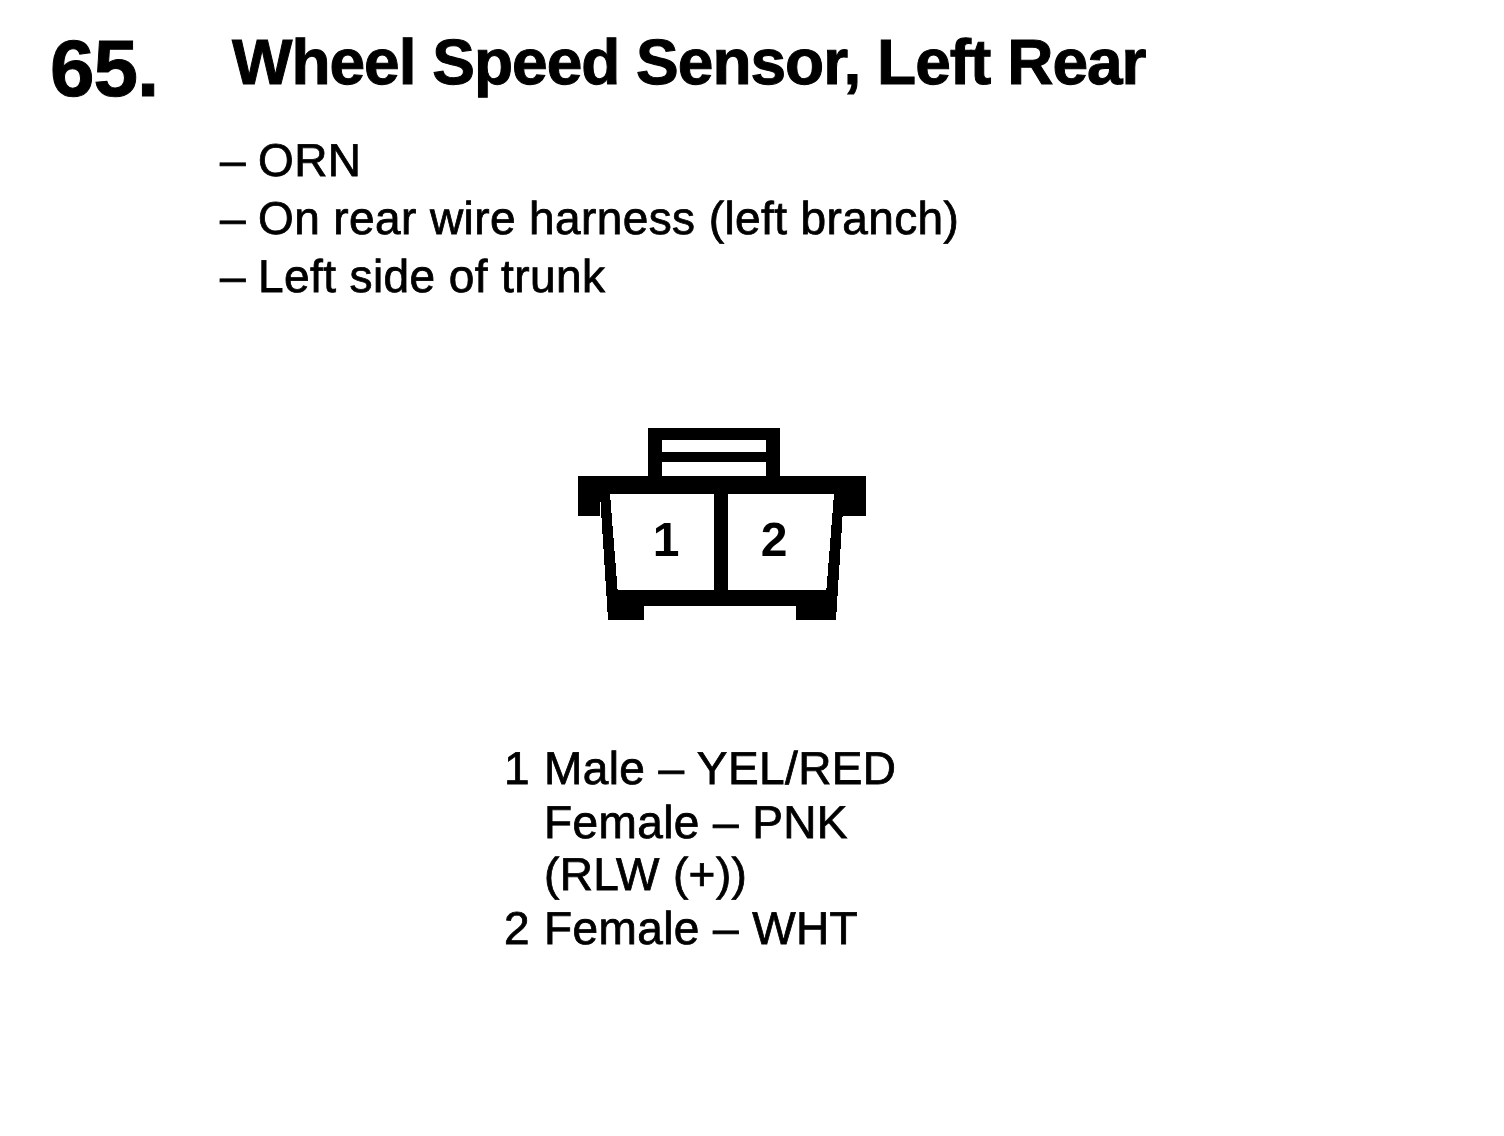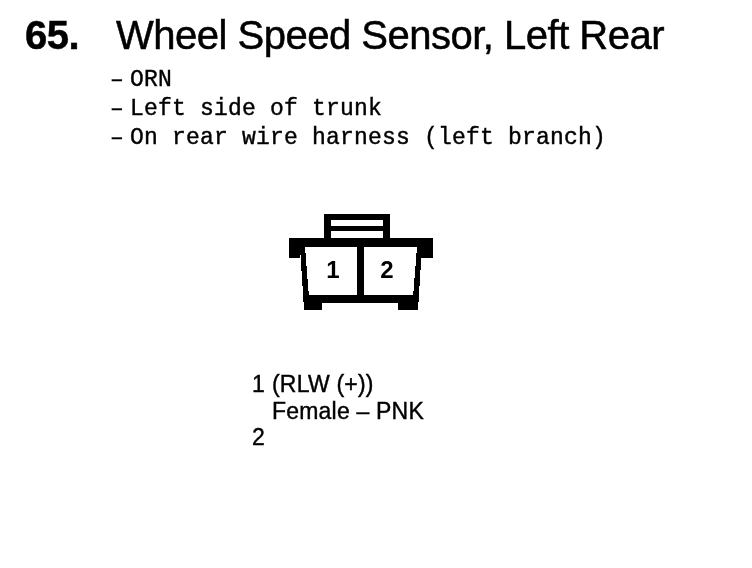--- a/index.html
+++ b/index.html
@@ -24,35 +24,34 @@
     font-weight: bold;
     letter-spacing: -0.5px;
     line-height: 1;
     -webkit-text-stroke: 0.5px #000;
     white-space: nowrap;
   }
   .page-title {
     position: absolute;
     left: 116px;
     top: 15px;
-    font-size: 40px;
-    font-weight: normal;
+    font-size: 32px;
+    font-weight: bold;
     letter-spacing: -0.5px;
     line-height: 1;
     -webkit-text-stroke: 0.5px #000;
     white-space: nowrap;
   }
   .detail-list {
     position: absolute;
     left: 110px;
     top: 66px;
     font-size: 23px;
     line-height: 29px;
     letter-spacing: 0.2px;
-    font-family: Liberation Mono, monospace;
     -webkit-text-stroke: 0.4px #000;
   }
   .detail-item {
     white-space: nowrap;
   }
   .detail-item .dash {
     display: inline-block;
     margin-right: 6px;
   }
   .connector {
@@ -96,24 +95,24 @@
 
   <div class="section-number">65.</div>
 
   <div class="page-title">Wheel Speed Sensor, Left Rear</div>
 
   <div class="detail-list">
     <div class="detail-item">
       <span class="dash">–</span><span>ORN</span>
     </div>
     <div class="detail-item">
-      <span class="dash">–</span><span>Left side of trunk</span>
+      <span class="dash">–</span><span>On rear wire harness (left branch)</span>
     </div>
     <div class="detail-item">
-      <span class="dash">–</span><span>On rear wire harness (left branch)</span>
+      <span class="dash">–</span><span>Left side of trunk</span>
     </div>
   </div>
 
   <svg class="connector" viewBox="0 0 150 100" shape-rendering="crispEdges">
 
     <g>
       <rect x="37" y="2" width="66" height="24" fill="#000000"></rect>
       <rect x="44" y="8" width="52" height="6" fill="#ffffff"></rect>
       <rect x="44" y="19" width="52" height="7" fill="#ffffff"></rect>
     </g>
@@ -133,24 +132,26 @@
     <rect x="70" y="33" width="7" height="50" fill="#000000"></rect>
 
     <text x="46" y="66" text-anchor="middle">1</text>
     <text x="100" y="66" text-anchor="middle">2</text>
   </svg>
 
   <div class="pin-list">
     <div class="pin-entry">
       <span class="pin-number">1</span>
       <div class="pin-lines">
+        <div>Male – YEL/RED</div>
+        <div>Female – PNK</div>
         <div>(RLW (+))</div>
-        <div>Female – PNK</div>
       </div>
     </div>
     <div class="pin-entry">
       <span class="pin-number">2</span>
       <div class="pin-lines">
+        <div>Female – WHT</div>
       </div>
     </div>
   </div>
 
 </div>
 
 </body></html>

